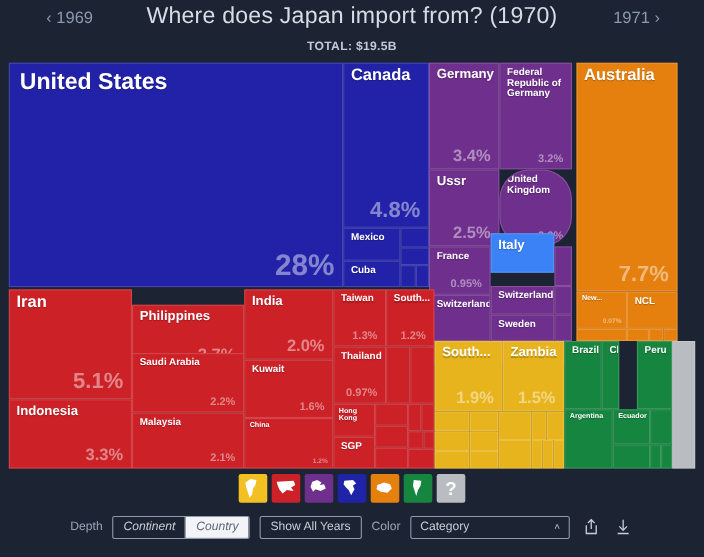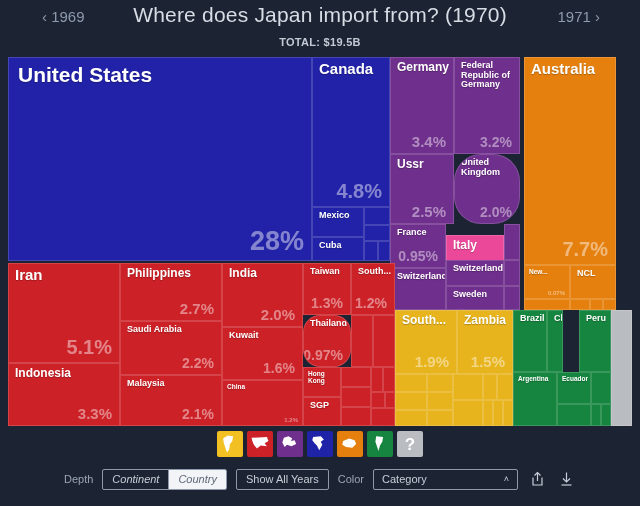--- a/index.html
+++ b/index.html
@@ -55,21 +55,21 @@
     color: rgba(255,255,255,0.45); font-weight: bold;
     pointer-events: none;
   }
   .cell.huge .nm { font-size: 21px; left: 9px; top: 6px; }
   .cell.huge .pc { font-size: 27px; }
   .cell.big  .nm { font-size: 15px; }
   .cell.big  .pc { font-size: 20px; }
   .cell.mid  .nm { font-size: 12px; }
   .cell.mid  .pc { font-size: 15px; }
   .cell.sml  .nm { font-size: 9px; }
-  .cell.sml  .pc { font-size: 14px; }
+  .cell.sml  .pc { font-size: 10px; }
   .cell.tiny .nm { font-size: 6.5px; left: 4px; top: 2px; }
   .cell.tiny .pc { font-size: 6px; right: 4px; bottom: 2px; }
 
   
   .legend {
     position: absolute; left: 0; right: 0; top: 431px;
     display: flex; justify-content: center; gap: 4px;
   }
   .swatch {
     width: 26px; height: 26px; border-radius: 2px;
@@ -174,21 +174,21 @@
         <span class="pc">2.0%</span>
       </div>
       <div class="cell sml" style="left: 382px; top: 167px; width: 56px; height: 44px; background: rgb(111, 47, 140);">
         <span class="nm">France</span>
         <span class="pc">0.95%</span>
       </div>
       <div class="cell sml" style="left: 382px; top: 211px; width: 56px; height: 42px; background: rgb(111, 47, 140);">
         <span class="nm">Switzerland</span>
         <span class="pc"></span>
       </div>
-      <div class="cell mid" style="left: 438px; top: 178px; width: 58px; height: 36px; background: #ec4899;">
+      <div class="cell mid" style="left: 438px; top: 155px; width: 58px; height: 36px; background: #3b82f6;">
         <span class="nm">Italy</span>
         <span class="pc"></span>
       </div>
       <div class="cell sml" style="left: 438px; top: 203px; width: 58px; height: 26px; background: rgb(111, 47, 140);">
         <span class="nm">Switzerland</span>
         <span class="pc"></span>
       </div>
       <div class="cell sml" style="left: 438px; top: 229px; width: 58px; height: 24px; background: rgb(111, 47, 140);">
         <span class="nm">Sweden</span>
         <span class="pc"></span>
@@ -217,21 +217,21 @@
       <div class="cell tiny blank" style="left: 595px; top: 242px; width: 13px; height: 11px; background: rgb(229, 128, 15);"></div>
       <div class="cell tiny blank" style="left: 516px; top: 242px; width: 46px; height: 11px; background: rgb(229, 128, 15);"></div>
       <div class="cell big" style="left: 0px; top: 206px; width: 112px; height: 100px; background: rgb(204, 33, 39);">
         <span class="nm">Iran</span>
         <span class="pc">5.1%</span>
       </div>
       <div class="cell mid" style="left: 0px; top: 306px; width: 112px; height: 63px; background: rgb(204, 33, 39);">
         <span class="nm">Indonesia</span>
         <span class="pc">3.3%</span>
       </div>
-      <div class="cell mid" style="left: 112px; top: 206px; width: 102px; height: 58px; background: rgb(204, 33, 39);">
+      <div class="cell mid" style="left: 112px; top: 220px; width: 102px; height: 58px; background: rgb(204, 33, 39);">
         <span class="nm">Philippines</span>
         <span class="pc">2.7%</span>
       </div>
       <div class="cell sml" style="left: 112px; top: 264px; width: 102px; height: 54px; background: rgb(204, 33, 39);">
         <span class="nm">Saudi Arabia</span>
         <span class="pc">2.2%</span>
       </div>
       <div class="cell sml" style="left: 112px; top: 318px; width: 102px; height: 51px; background: rgb(204, 33, 39);">
         <span class="nm">Malaysia</span>
         <span class="pc">2.1%</span>
@@ -249,21 +249,21 @@
         <span class="pc">1.2%</span>
       </div>
       <div class="cell sml" style="left: 295px; top: 206px; width: 48px; height: 52px; background: rgb(204, 33, 39);">
         <span class="nm">Taiwan</span>
         <span class="pc">1.3%</span>
       </div>
       <div class="cell sml" style="left: 343px; top: 206px; width: 44px; height: 52px; background: rgb(204, 33, 39);">
         <span class="nm">South...</span>
         <span class="pc">1.2%</span>
       </div>
-      <div class="cell sml" style="left: 295px; top: 258px; width: 48px; height: 52px; background: rgb(204, 33, 39); border-radius: 17px;">
+      <div class="cell sml" style="left: 295px; top: 258px; width: 48px; height: 52px; background: rgb(204, 33, 39);">
         <span class="nm">Thailand</span>
         <span class="pc">0.97%</span>
       </div>
       <div class="cell tiny blank" style="left: 343px; top: 258px; width: 22px; height: 52px; background: rgb(204, 33, 39);"></div>
       <div class="cell tiny blank" style="left: 365px; top: 258px; width: 22px; height: 52px; background: rgb(204, 33, 39);"></div>
       <div class="cell tiny" style="left: 295px; top: 310px; width: 38px; height: 30px; background: rgb(204, 33, 39);">
         <span class="nm">Hong Kong</span>
         <span class="pc"></span>
       </div>
       <div class="cell sml" style="left: 295px; top: 340px; width: 38px; height: 29px; background: rgb(204, 33, 39);">

